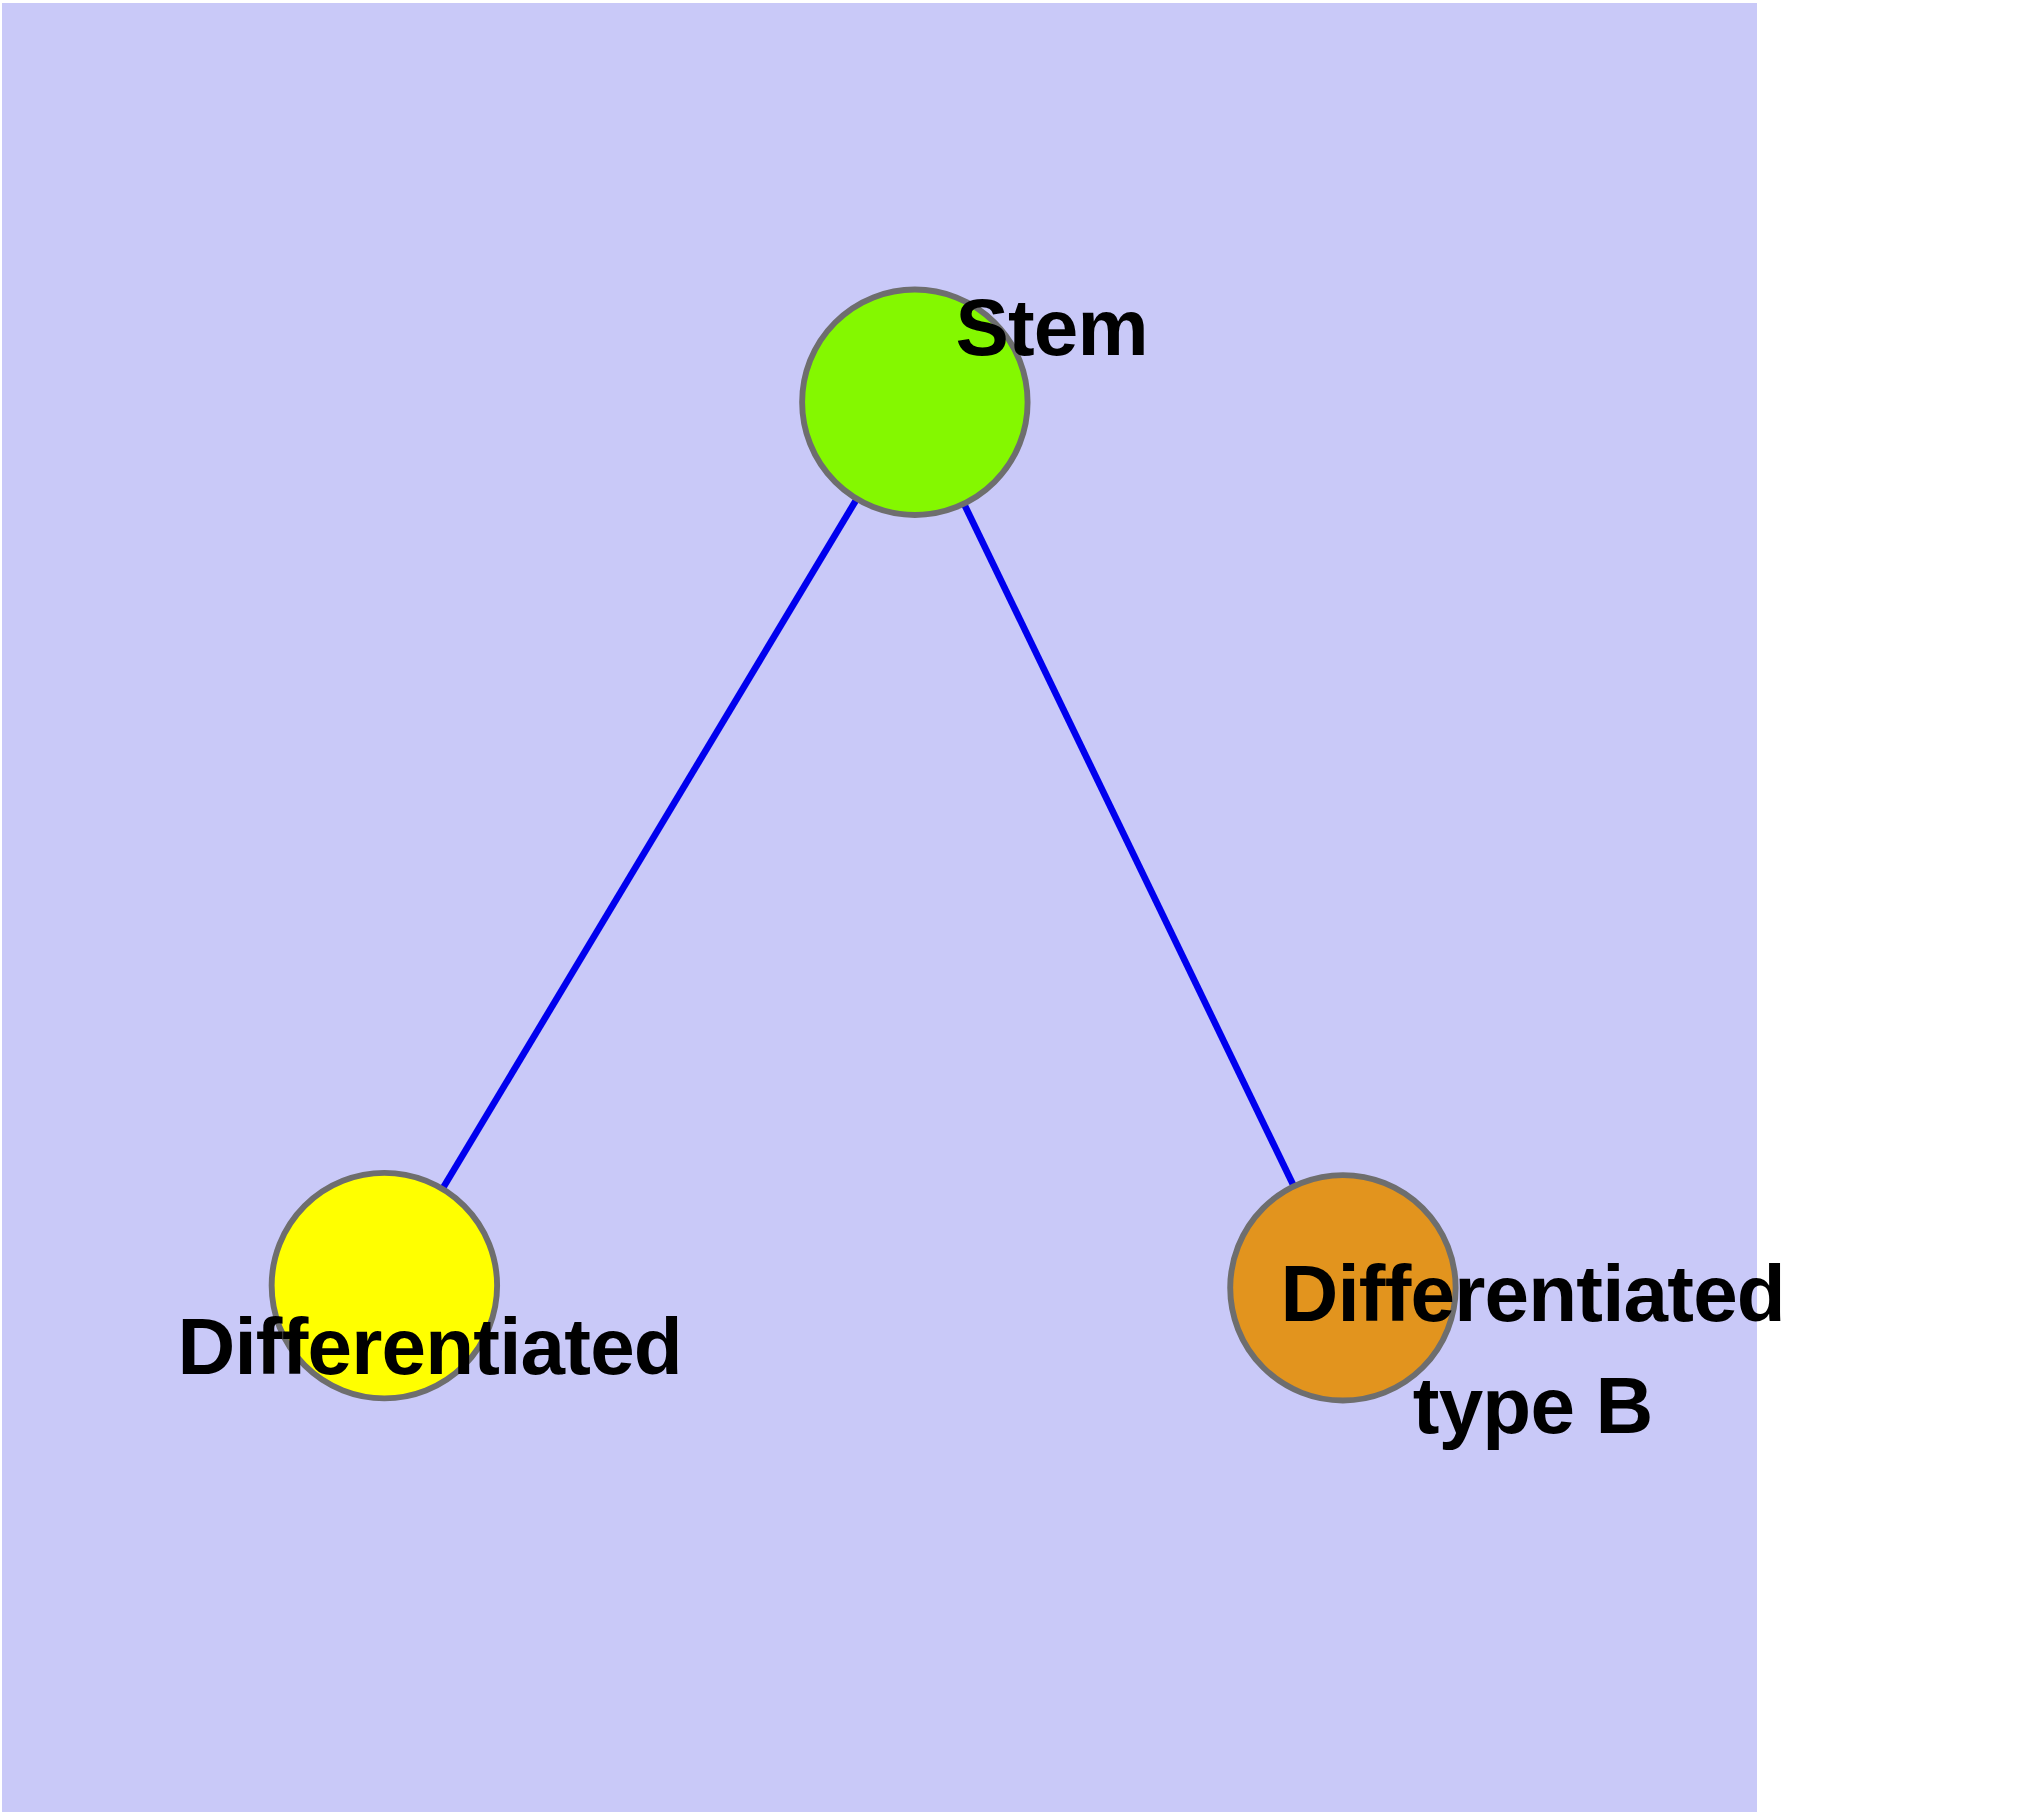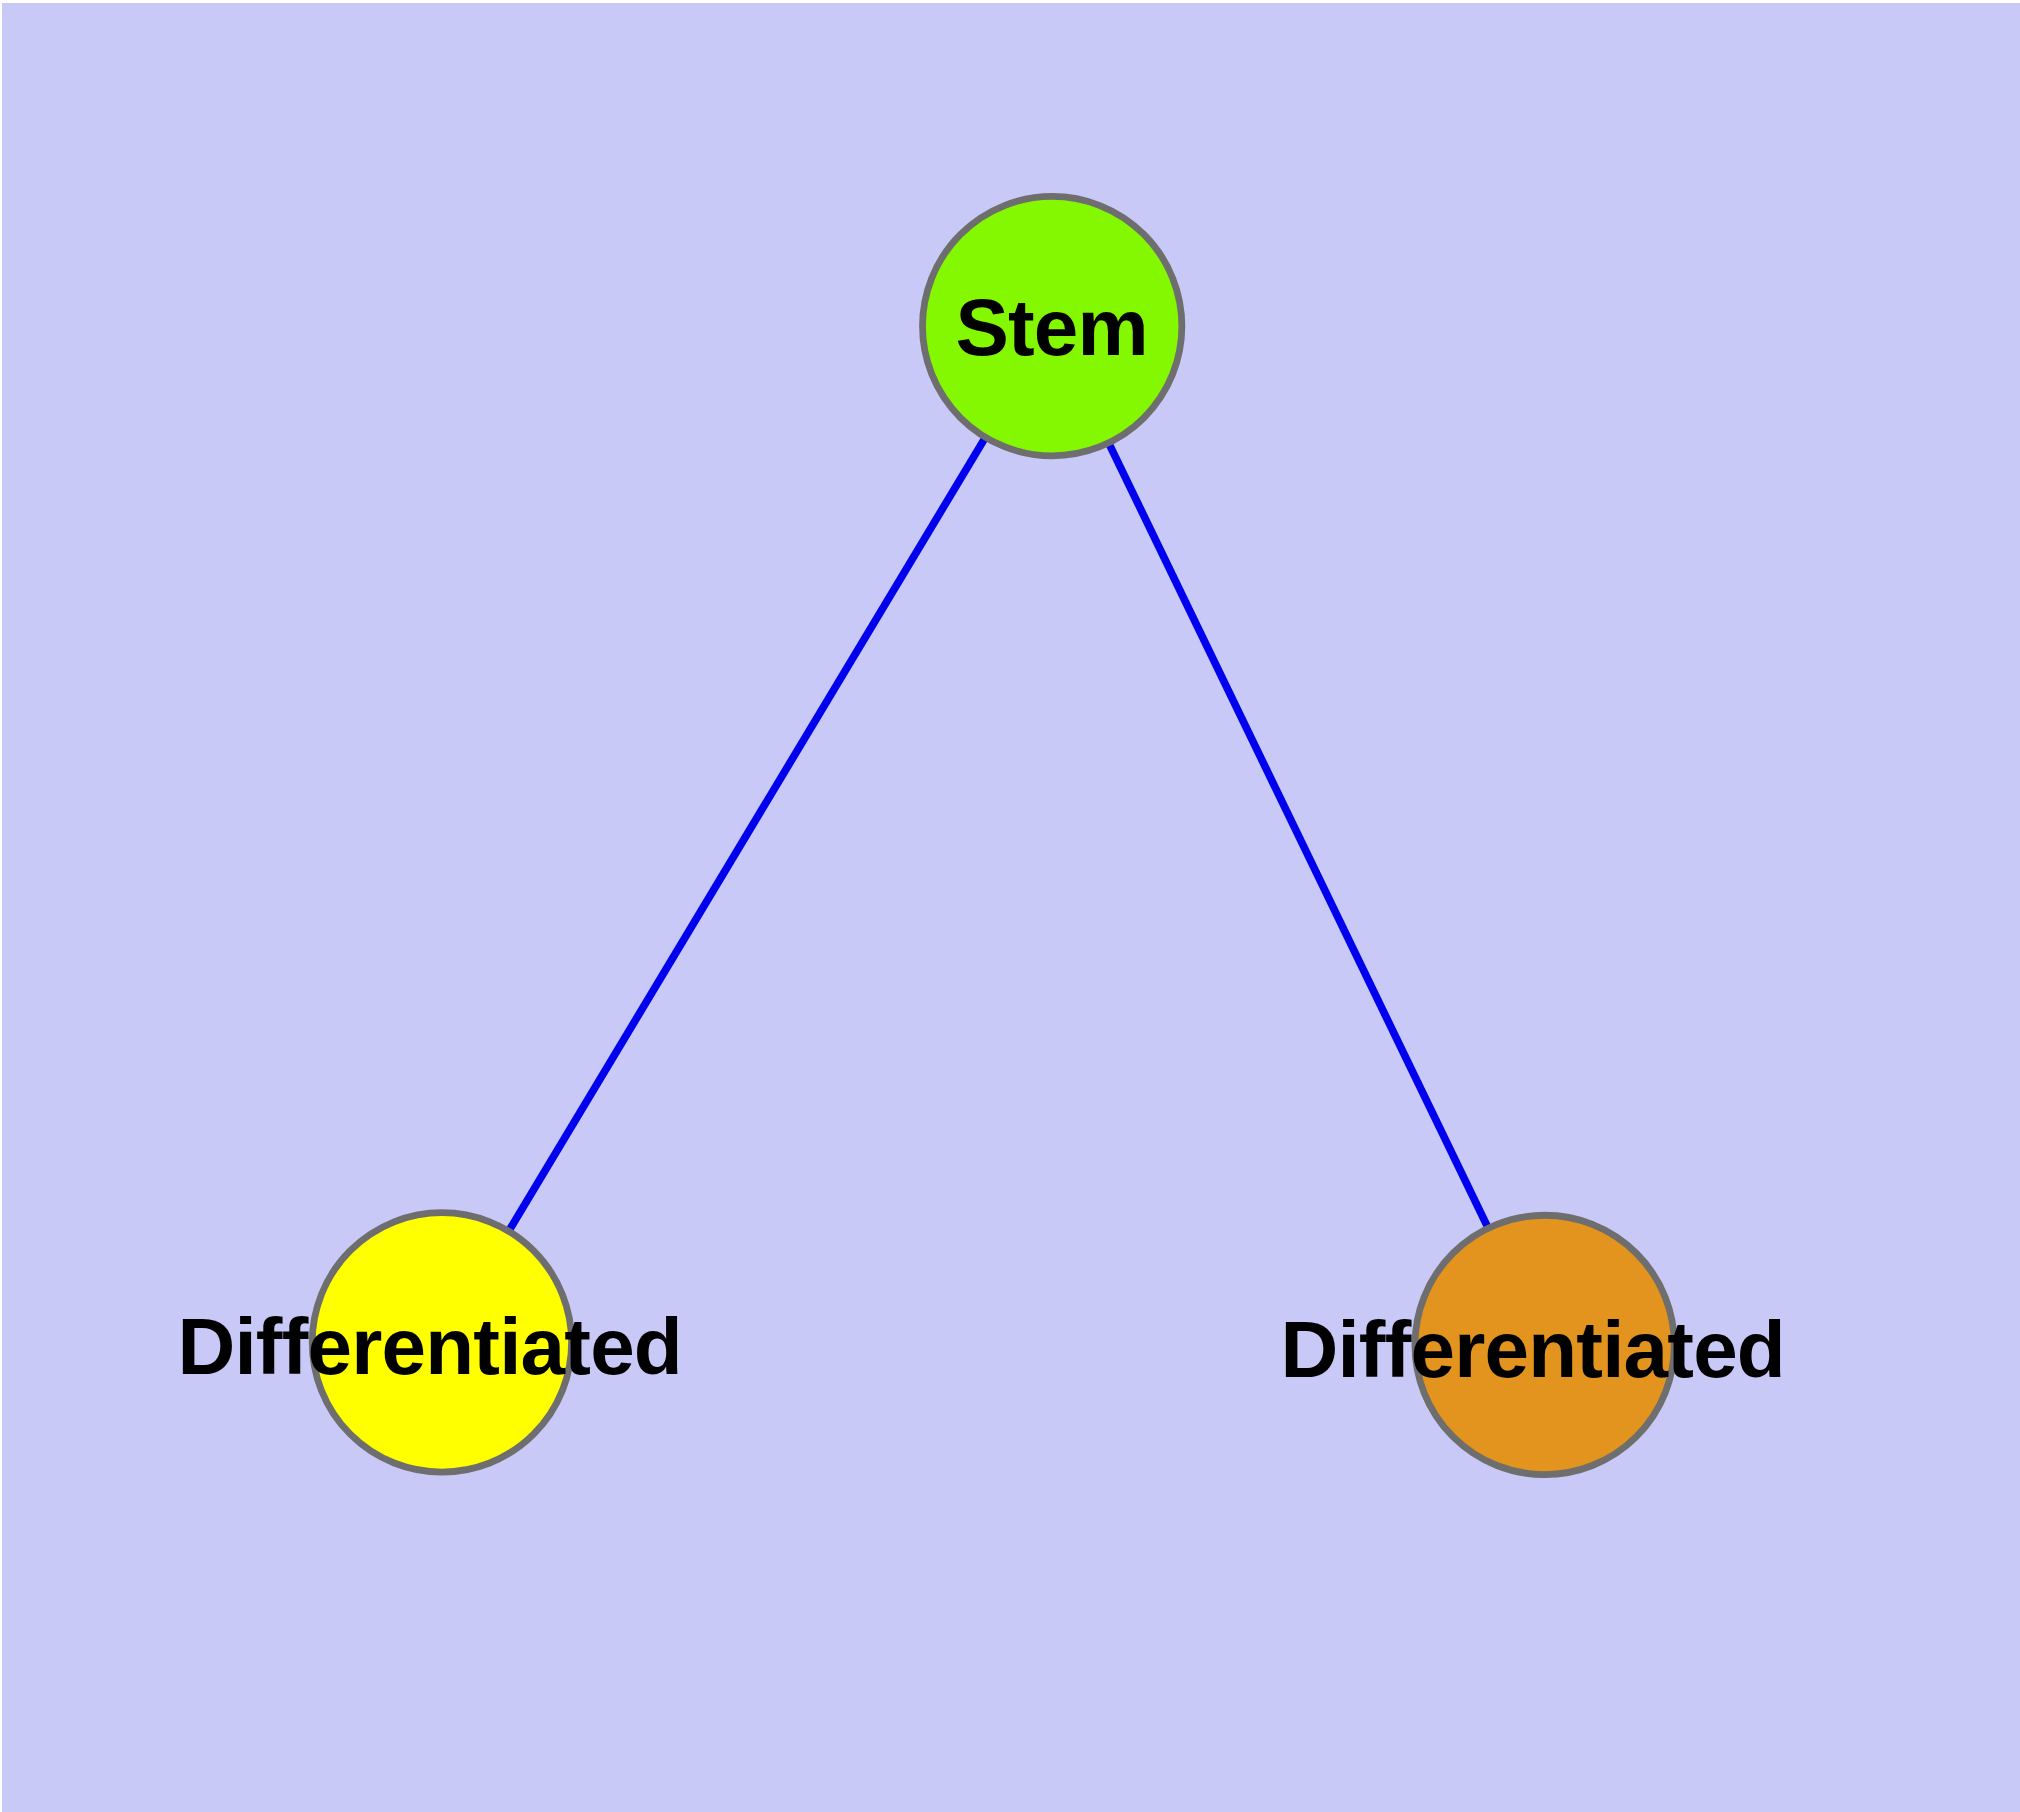--- a/index.html
+++ b/index.html
@@ -6,21 +6,21 @@
     margin: 0;
     padding: 0;
     background: #ffffff;
     width: 2021px;
     height: 1812px;
     overflow: hidden;
     font-family: "Liberation Sans", "DejaVu Sans", sans-serif;
   }
   .canvas {
     position: relative;
-    width: 2019px;
+    width: 1755px;
     height: 1810px;
     margin-top: 2.5px;
     margin-left: 1.7px;
     background: #c9c9f8;
   }
   svg.graph {
     position: absolute;
     left: 0;
     top: 0;
     width: 100%;
@@ -68,16 +68,17 @@
   <div class="node-label label-stem">
     <span>Stem</span>
   </div>
 
   <div class="node-label label-type-a">
     <span>Differentiated</span>
   </div>
 
   <div class="node-label label-type-b">
     <span>Differentiated</span>
+    <span>type B</span>
   </div>
 
 </div>
 
 
 </body></html>

